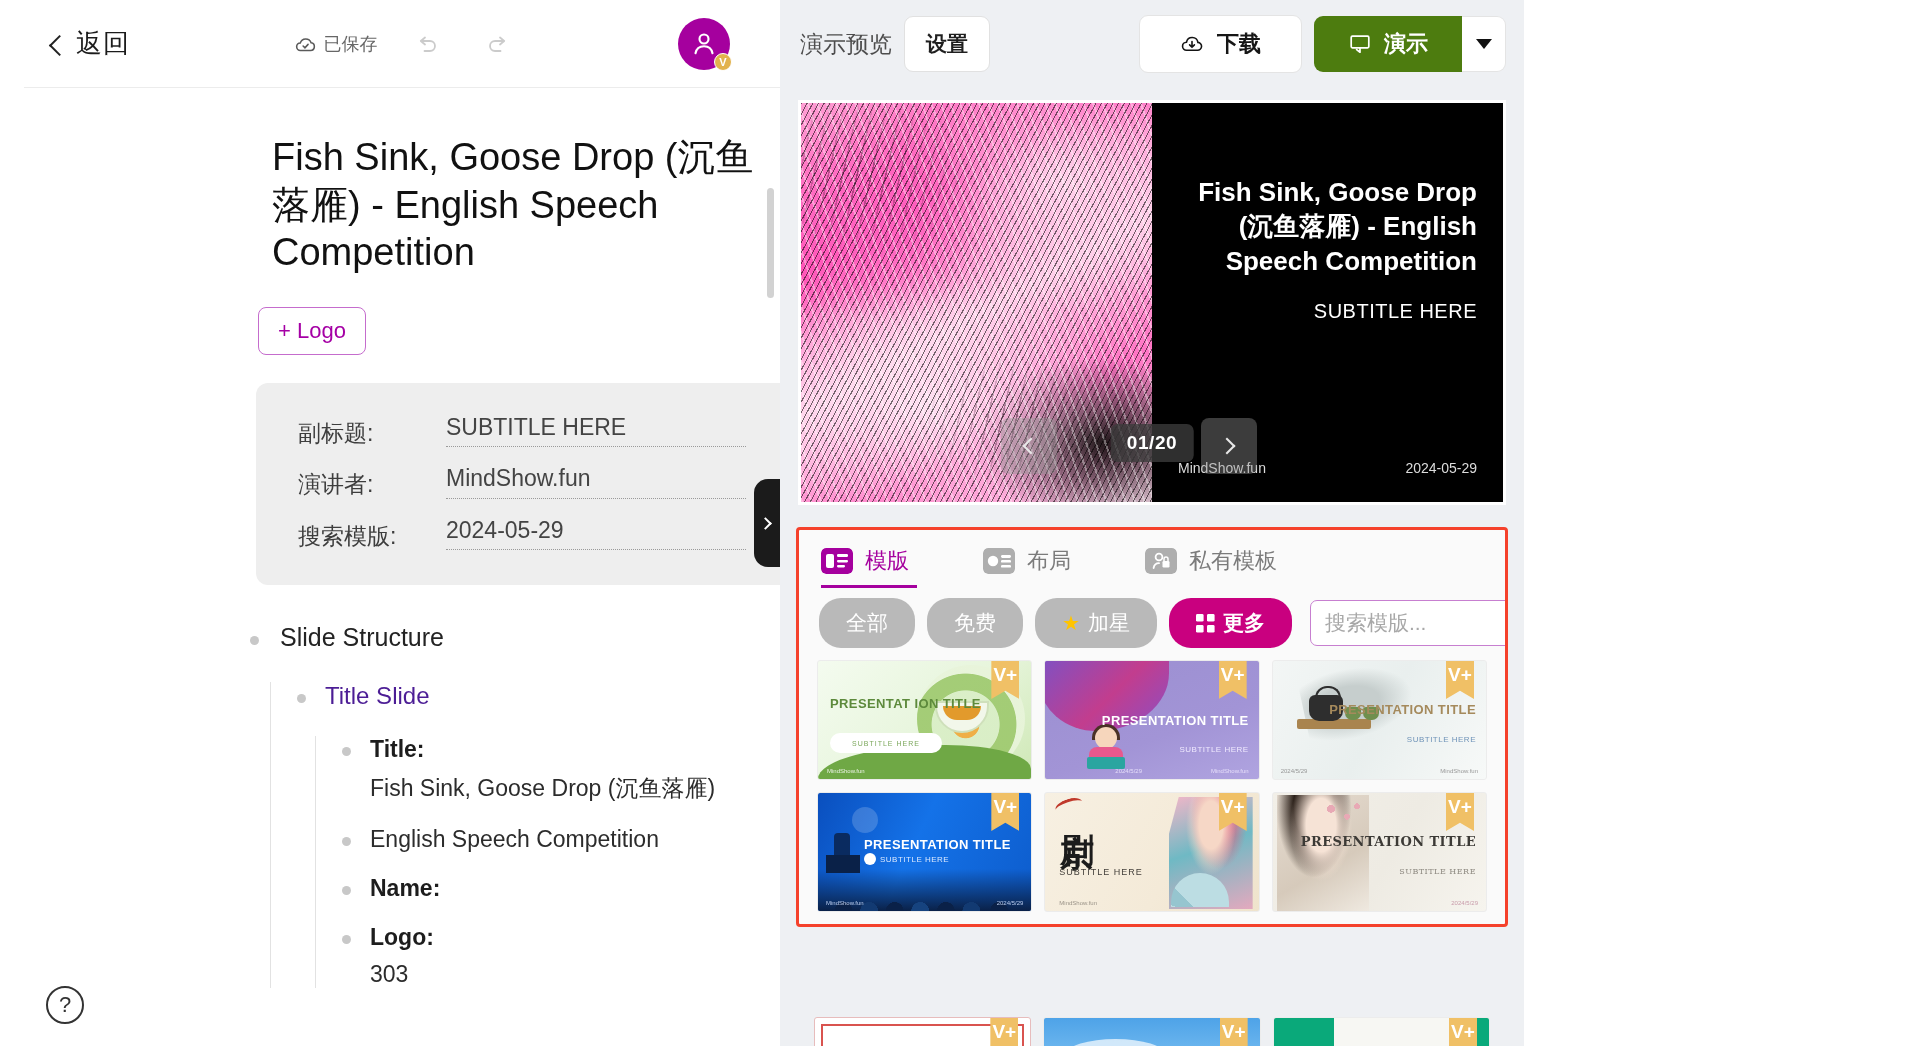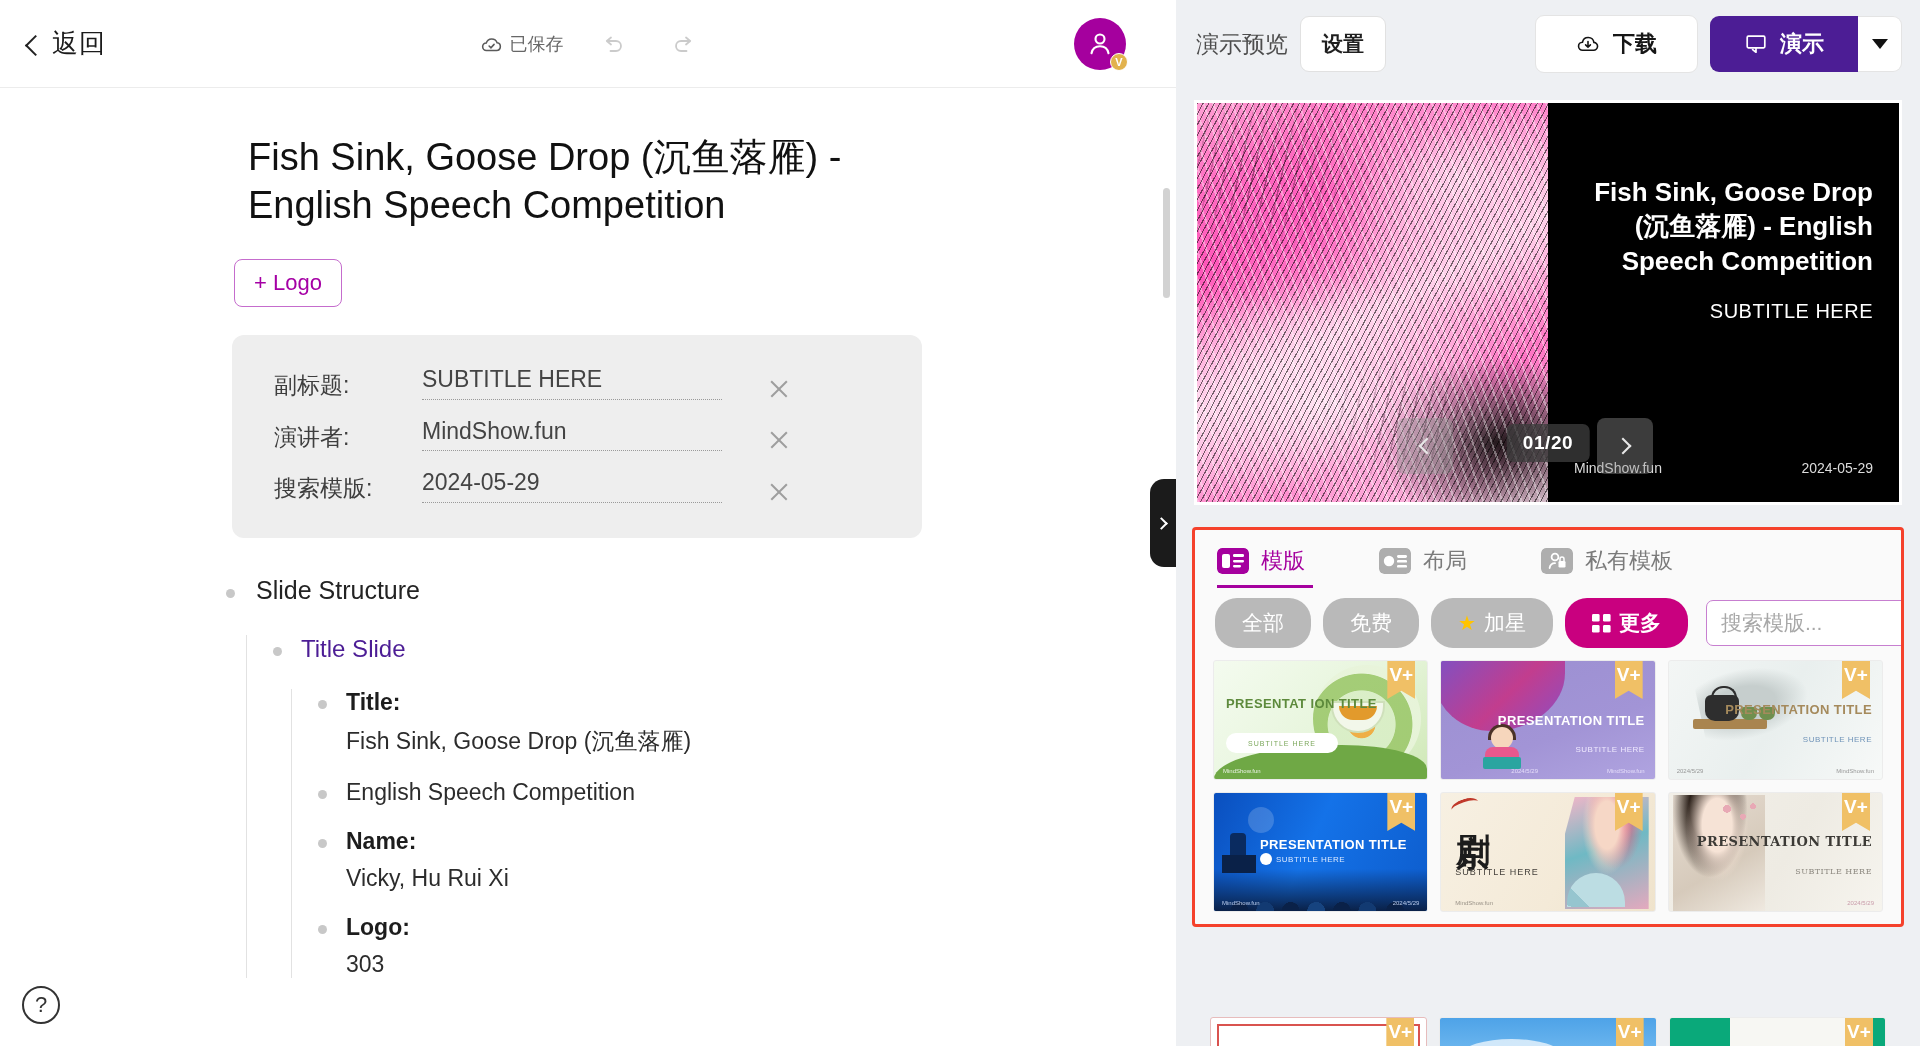--- a/index.html
+++ b/index.html
@@ -2,21 +2,21 @@
 <html><head>
 <meta charset="utf-8">
 <style>
   * { box-sizing: border-box; margin: 0; padding: 0; }
   html, body {
     width: 1920px; height: 1046px;
     font-family: "Liberation Sans", sans-serif;
     background: #ffffff;
     overflow: hidden;
   }
-  .app { position: relative; width: 1920px; height: 1046px; display: flex; }
+  .app { position: relative; width: 1524px; height: 1046px; display: flex; padding-left: 24px; }
 
   
   .editor { width: 1176px; height: 1046px; position: relative; background: #fff; }
 
   .editor-topbar {
     height: 88px; display: flex; align-items: center;
     border-bottom: 1px solid #ececec; position: relative;
     background: #fff;
   }
   .back-btn {
@@ -163,21 +163,21 @@
   }
   .spacer { flex: 1; }
   .download-btn {
     background: #fff; border: 1px solid #e4e4e4; border-radius: 9px;
     padding: 13px 40px; font-size: 22px; font-weight: bold; color: #161616;
     display: flex; align-items: center; gap: 13px; cursor: pointer;
   }
   .download-btn svg { width: 24px; height: 24px; }
   .present-group { display: flex; align-items: stretch; }
   .present-btn {
-    background: #4c1d95; color: #fff; border: none;
+    background: #4d7c0f; color: #fff; border: none;
     border-radius: 9px 0 0 9px; padding: 13px 34px;
     font-size: 22px; font-weight: bold; display: flex; align-items: center; gap: 12px;
     cursor: pointer;
   }
   .present-btn svg { width: 24px; height: 24px; }
   .present-caret {
     background: #fff; border: 1px solid #e4e4e4; border-left: none;
     border-radius: 0 9px 9px 0; width: 44px;
     display: flex; align-items: center; justify-content: center; cursor: pointer;
   }
@@ -508,21 +508,20 @@
                 <div class="ol-key">Title:</div>
                 <div class="ol-val">Fish Sink, Goose Drop (沉鱼落雁)</div>
               </div>
               <div class="ol-l3">
                 <span class="dot"></span>
                 <div class="ol-val">English Speech Competition</div>
               </div>
               <div class="ol-l3">
                 <span class="dot"></span>
                 <div class="ol-key">Name:</div>
-                <div class="ol-val">Vicky, Hu Rui Xi</div>
               </div>
               <div class="ol-l3">
                 <span class="dot"></span>
                 <div class="ol-key">Logo:</div>
                 <div class="ol-val">303</div>
               </div>
             </div>
           </div>
         </div>
       </div>

